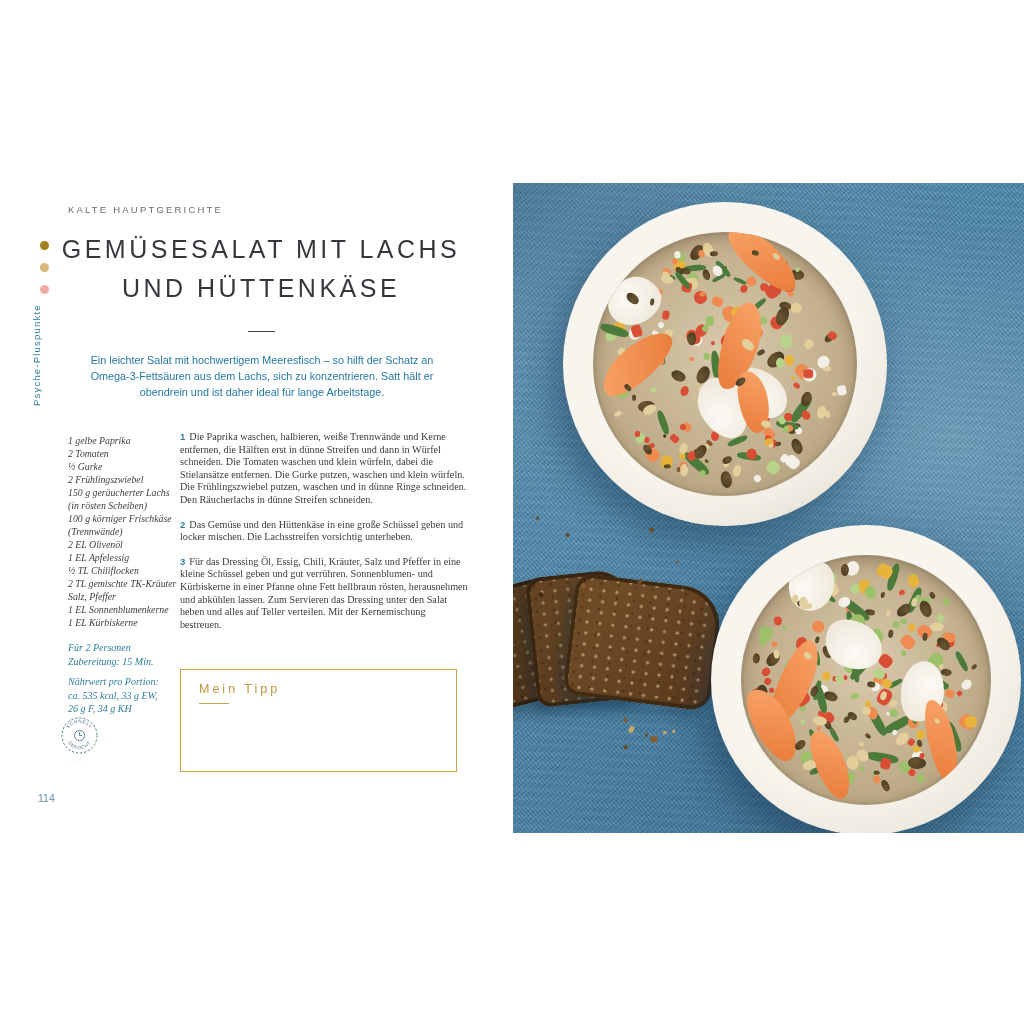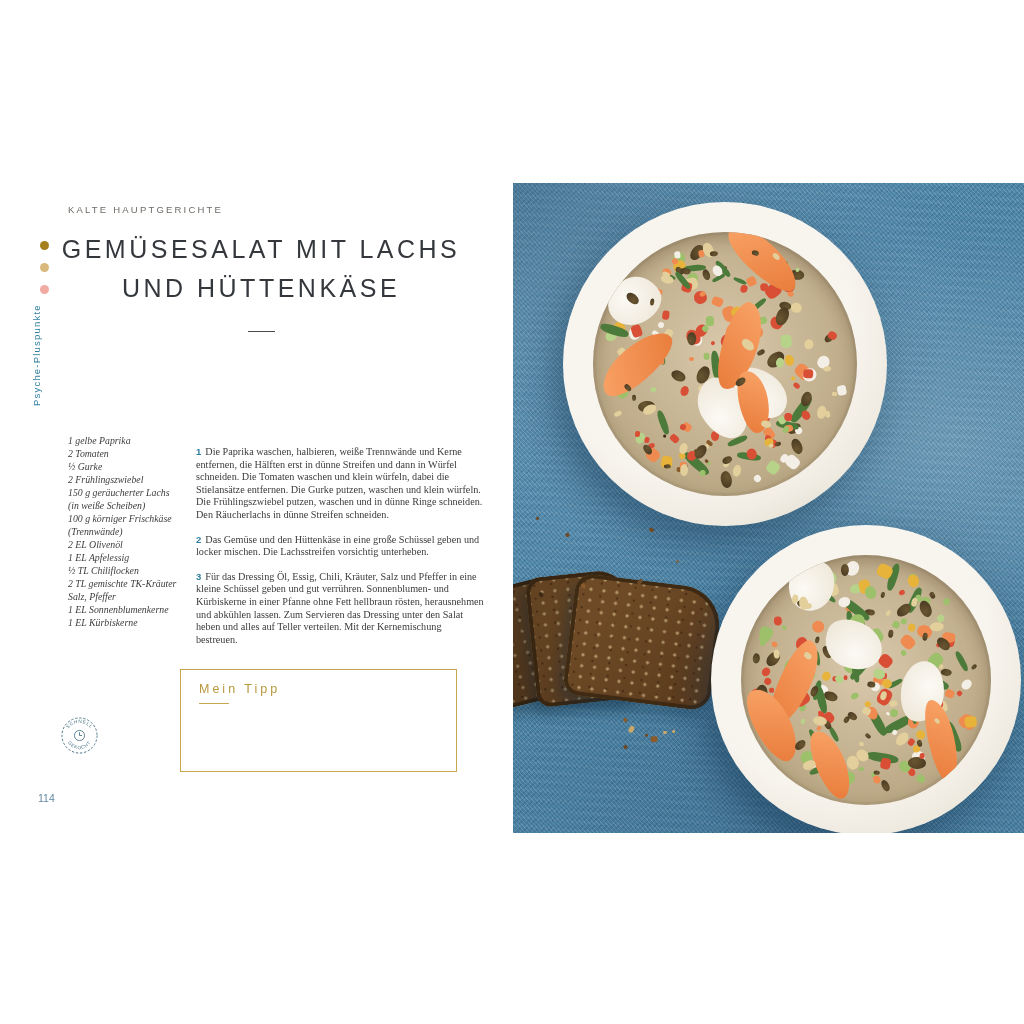--- a/index.html
+++ b/index.html
@@ -15,22 +15,22 @@
   .title{position:absolute;left:55px;top:230px;width:412px;margin:0;text-align:center;
          font-weight:400;font-size:25px;line-height:39px;letter-spacing:3.5px;color:#34373c;}
   .title span{display:block;white-space:nowrap;}
   .divider{position:absolute;left:248px;top:331px;width:27px;border-top:1.6px solid #4a4a4a;}
   .intro{position:absolute;left:70px;top:352px;width:384px;margin:0;text-align:center;
          font-size:10.8px;line-height:16px;color:#2579a4;}
 
   .ingredients{position:absolute;left:68px;top:434px;width:110px;margin:0;padding:0;list-style:none;
                font-family:"Liberation Serif",serif;font-style:italic;
                font-size:9.8px;line-height:13px;color:#3d3d3d;}
-  .steps{position:absolute;left:180px;top:446px;width:288px;
-         font-family:"Liberation Serif",serif;font-size:10.2px;line-height:12.6px;color:#3b3b3b;margin-left:16px;}
+  .steps{position:absolute;left:180px;top:431px;width:288px;
+         font-family:"Liberation Serif",serif;font-size:10.2px;line-height:12.6px;color:#3b3b3b;}
   .step{margin:0 0 12px 0;}
   .step-num{color:#2e7d9e;font-weight:700;margin-right:4px;font-family:"Liberation Sans",sans-serif;font-size:9.5px;}
 
   .meta{position:absolute;left:68px;top:641px;width:115px;
         font-family:"Liberation Serif",serif;font-style:italic;
         font-size:10px;line-height:13.5px;color:#2e7d9e;}
   .meta .group{margin-bottom:7px;}
 
   .stamp{position:absolute;left:60px;top:716px;width:39px;height:39px;color:#4b7386;}
 
@@ -83,45 +83,57 @@
   <div class="rail-label">Psyche-Pluspunkte</div>
 
   <div class="kicker">KALTE HAUPTGERICHTE</div>
 
   <h1 class="title">
     <span>GEMÜSESALAT MIT LACHS</span>
     <span>UND HÜTTENKÄSE</span>
   </h1>
   <div class="divider"></div>
 
+  <p class="intro">Ein leichter Salat mit hochwertigem Meeresfisch – so hilft der Schatz an Omega-3-Fettsäuren aus dem Lachs, sich zu konzentrieren. Satt hält er obendrein und ist daher ideal für lange Arbeitstage.</p>
 
   <ul class="ingredients">
       <li>1 gelbe Paprika</li>
       <li>2 Tomaten</li>
       <li>½ Gurke</li>
       <li>2 Frühlingszwiebel</li>
       <li>150 g geräucherter Lachs</li>
-      <li>(in weiße Scheiben)</li>
+      <li>(in rösten Scheiben)</li>
       <li>100 g körniger Frischkäse</li>
       <li>(Trennwände)</li>
       <li>2 EL Olivenöl</li>
       <li>1 EL Apfelessig</li>
       <li>½ TL Chiliflocken</li>
       <li>2 TL gemischte TK-Kräuter</li>
       <li>Salz, Pfeffer</li>
       <li>1 EL Sonnenblumenkerne</li>
       <li>1 EL Kürbiskerne</li>
     </ul>
 
   <div class="steps">
       <p class="step"><span class="step-num">1</span>Die Paprika waschen, halbieren, weiße Trennwände und Kerne entfernen, die Hälften erst in dünne Streifen und dann in Würfel schneiden. Die Tomaten waschen und klein würfeln, dabei die Stielansätze entfernen. Die Gurke putzen, waschen und klein würfeln. Die Frühlingszwiebel putzen, waschen und in dünne Ringe schneiden. Den Räucherlachs in dünne Streifen schneiden.</p>
       <p class="step"><span class="step-num">2</span>Das Gemüse und den Hüttenkäse in eine große Schüssel geben und locker mischen. Die Lachsstreifen vorsichtig unterheben.</p>
       <p class="step"><span class="step-num">3</span>Für das Dressing Öl, Essig, Chili, Kräuter, Salz und Pfeffer in eine kleine Schüssel geben und gut verrühren. Sonnenblumen- und Kürbiskerne in einer Pfanne ohne Fett hellbraun rösten, herausnehmen und abkühlen lassen. Zum Servieren das Dressing unter den Salat heben und alles auf Teller verteilen. Mit der Kernemischung bestreuen.</p>
     </div>
 
+  <div class="meta">
+    <div class="group">
+        <div>Für 2 Personen</div>
+        <div>Zubereitung: 15 Min.</div>
+      </div>
+    <div class="group">
+        <div>Nährwert pro Portion:</div>
+        <div>ca. 535 kcal, 33 g EW,</div>
+        <div>26 g F, 34 g KH</div>
+      </div>
+  </div>
 
   <svg class="stamp" viewBox="0 0 40 40">
     <circle cx="20" cy="20" r="18" fill="none" stroke="currentColor" stroke-width="1" stroke-dasharray="2.4 1.8"></circle>
     <path id="arcTop" d="M 6,21 A 14,14 0 0 1 34,21" fill="none"></path>
     <path id="arcBottom" d="M 6,20 A 14,14 0 0 0 34,20" fill="none"></path>
     <text font-size="4.8" letter-spacing="0.7" fill="currentColor" font-family="Liberation Sans, sans-serif">
       <textPath href="#arcTop" startOffset="50%" text-anchor="middle">SCHNELL</textPath>
     </text>
     <text font-size="4.8" letter-spacing="0.7" fill="currentColor" font-family="Liberation Sans, sans-serif">
       <textPath href="#arcBottom" startOffset="50%" text-anchor="middle">GEKOCHT</textPath>

